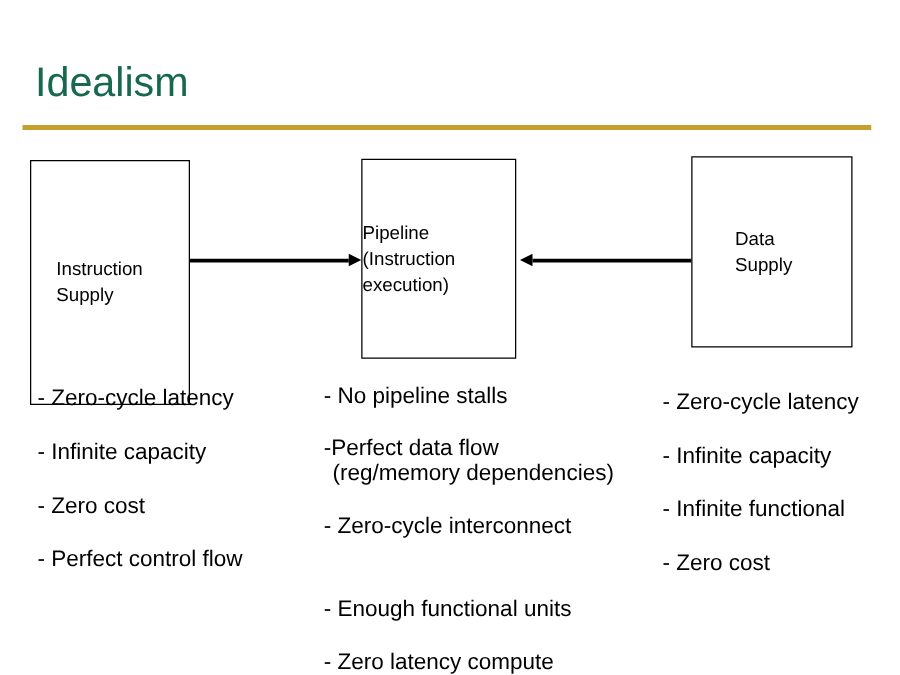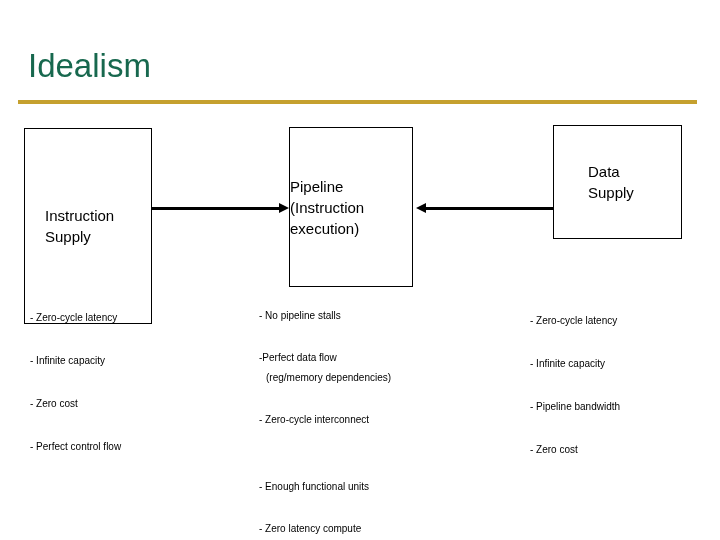--- a/index.html
+++ b/index.html
@@ -39,21 +39,21 @@
     background: #ffffff;
     display: flex;
     flex-direction: column;
     justify-content: center;
     font-size: 15px;
     line-height: 21px;
     box-sizing: border-box;
   }
   .box-left   { left: 24px;  top: 96px; width: 128px; height: 196px; padding-left: 20px; }
   .box-center { left: 289px; top: 95px; width: 124px; height: 160px; }
-  .box-right  { left: 553px; top: 93px; width: 129px; height: 114px; padding-left: 34px; }
+  .box-right  { left: 553px; top: 93px; width: 129px; height: 153px; padding-left: 34px; }
 
   .arrow {
     position: absolute;
     top: 170px;
     height: 12px;
     display: flex;
     align-items: center;
   }
   .arrow-1 { left: 152px; width: 137px; }
   .arrow-2 { left: 416px; width: 137px; }
@@ -66,21 +66,21 @@
   }
   .head-left {
     width: 0; height: 0;
     border-top: 5px solid transparent;
     border-bottom: 5px solid transparent;
     border-right: 10px solid #000000;
   }
 
   .li {
     position: absolute;
-    font-size: 10px;
+    font-size: 18px;
     line-height: 20px;
     white-space: nowrap;
   }
   .li .indent { padding-left: 7px; }
 
   
   .l0 { left: 30px; top: 276px; }
   .l1 { left: 30px; top: 319px; }
   .l2 { left: 30px; top: 362px; }
   .l3 { left: 30px; top: 405px; }
@@ -155,19 +155,19 @@
   </div>
   <div class="li m3">
     <div>- Enough functional units</div>
   </div>
   <div class="li m4">
     <div>- Zero latency compute</div>
   </div>
 
   <div class="li r0">- Zero-cycle latency</div>
   <div class="li r1">- Infinite capacity</div>
-  <div class="li r2">- Pipeline bandwidth</div>
+  <div class="li r2">- Infinite functional</div>
   <div class="li r3">- Zero cost</div>
 
   <div class="rule rule-bottom"></div>
   <div class="page-number">8</div>
 
 </div>
 
 </body></html>

